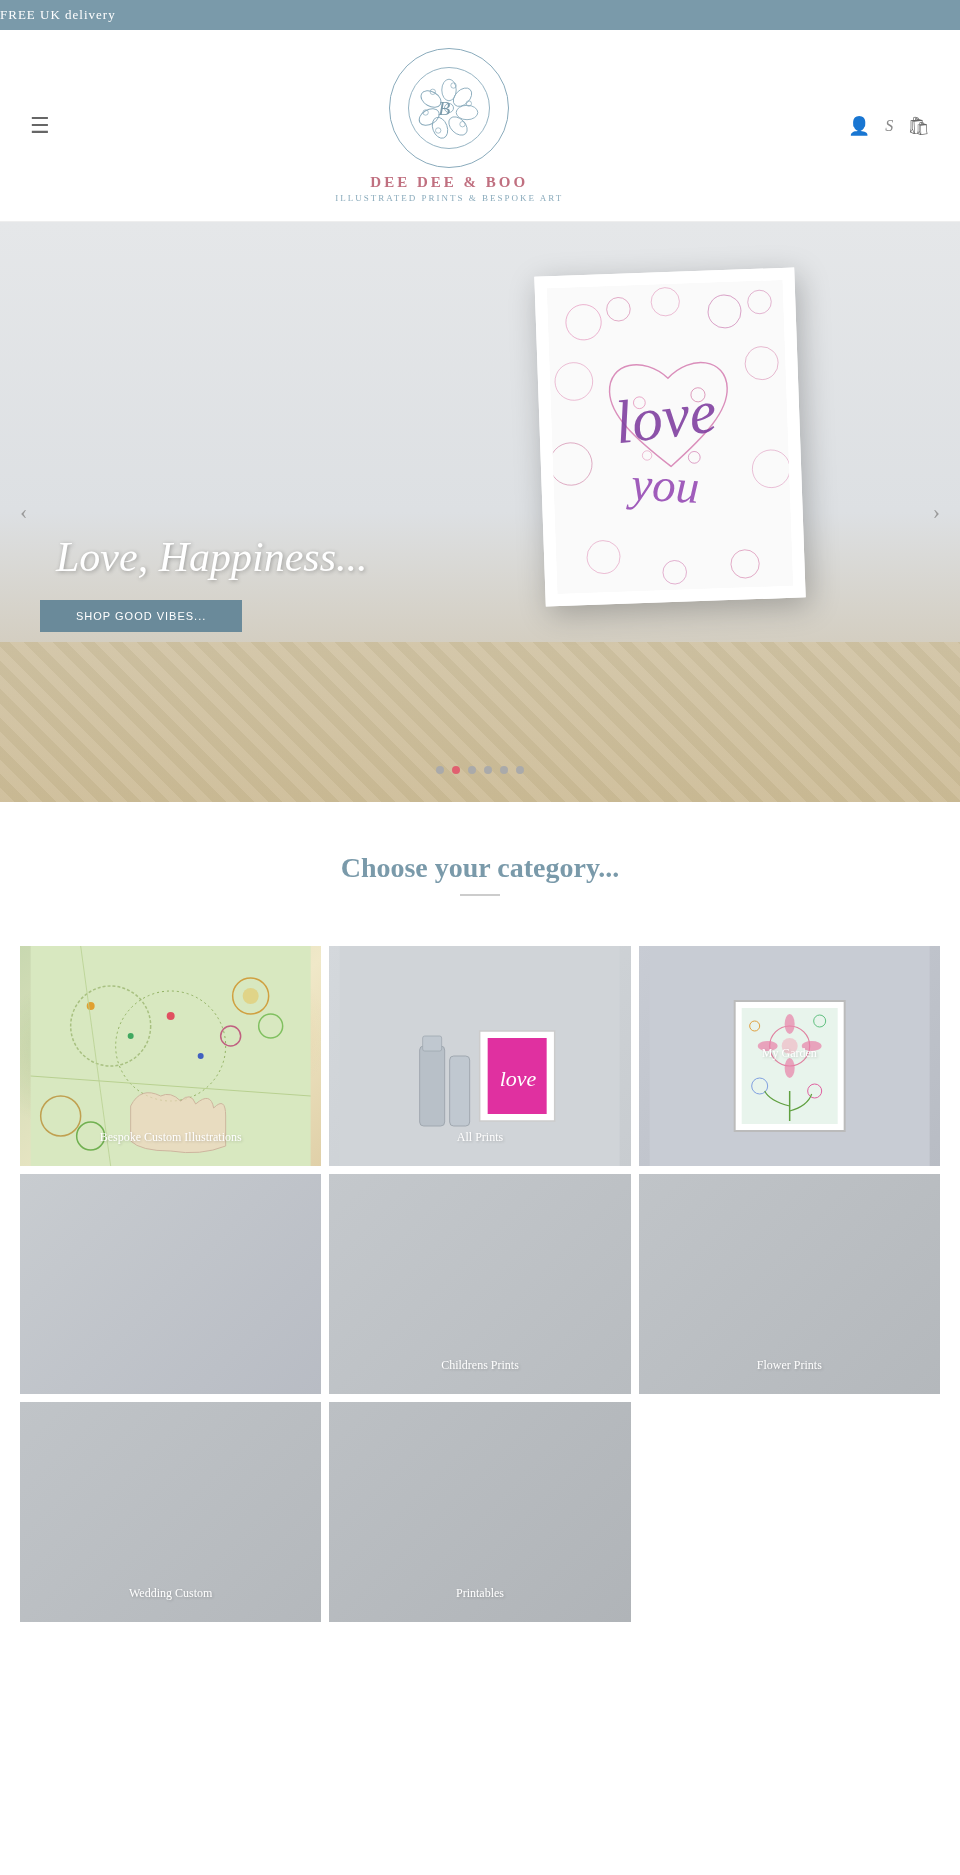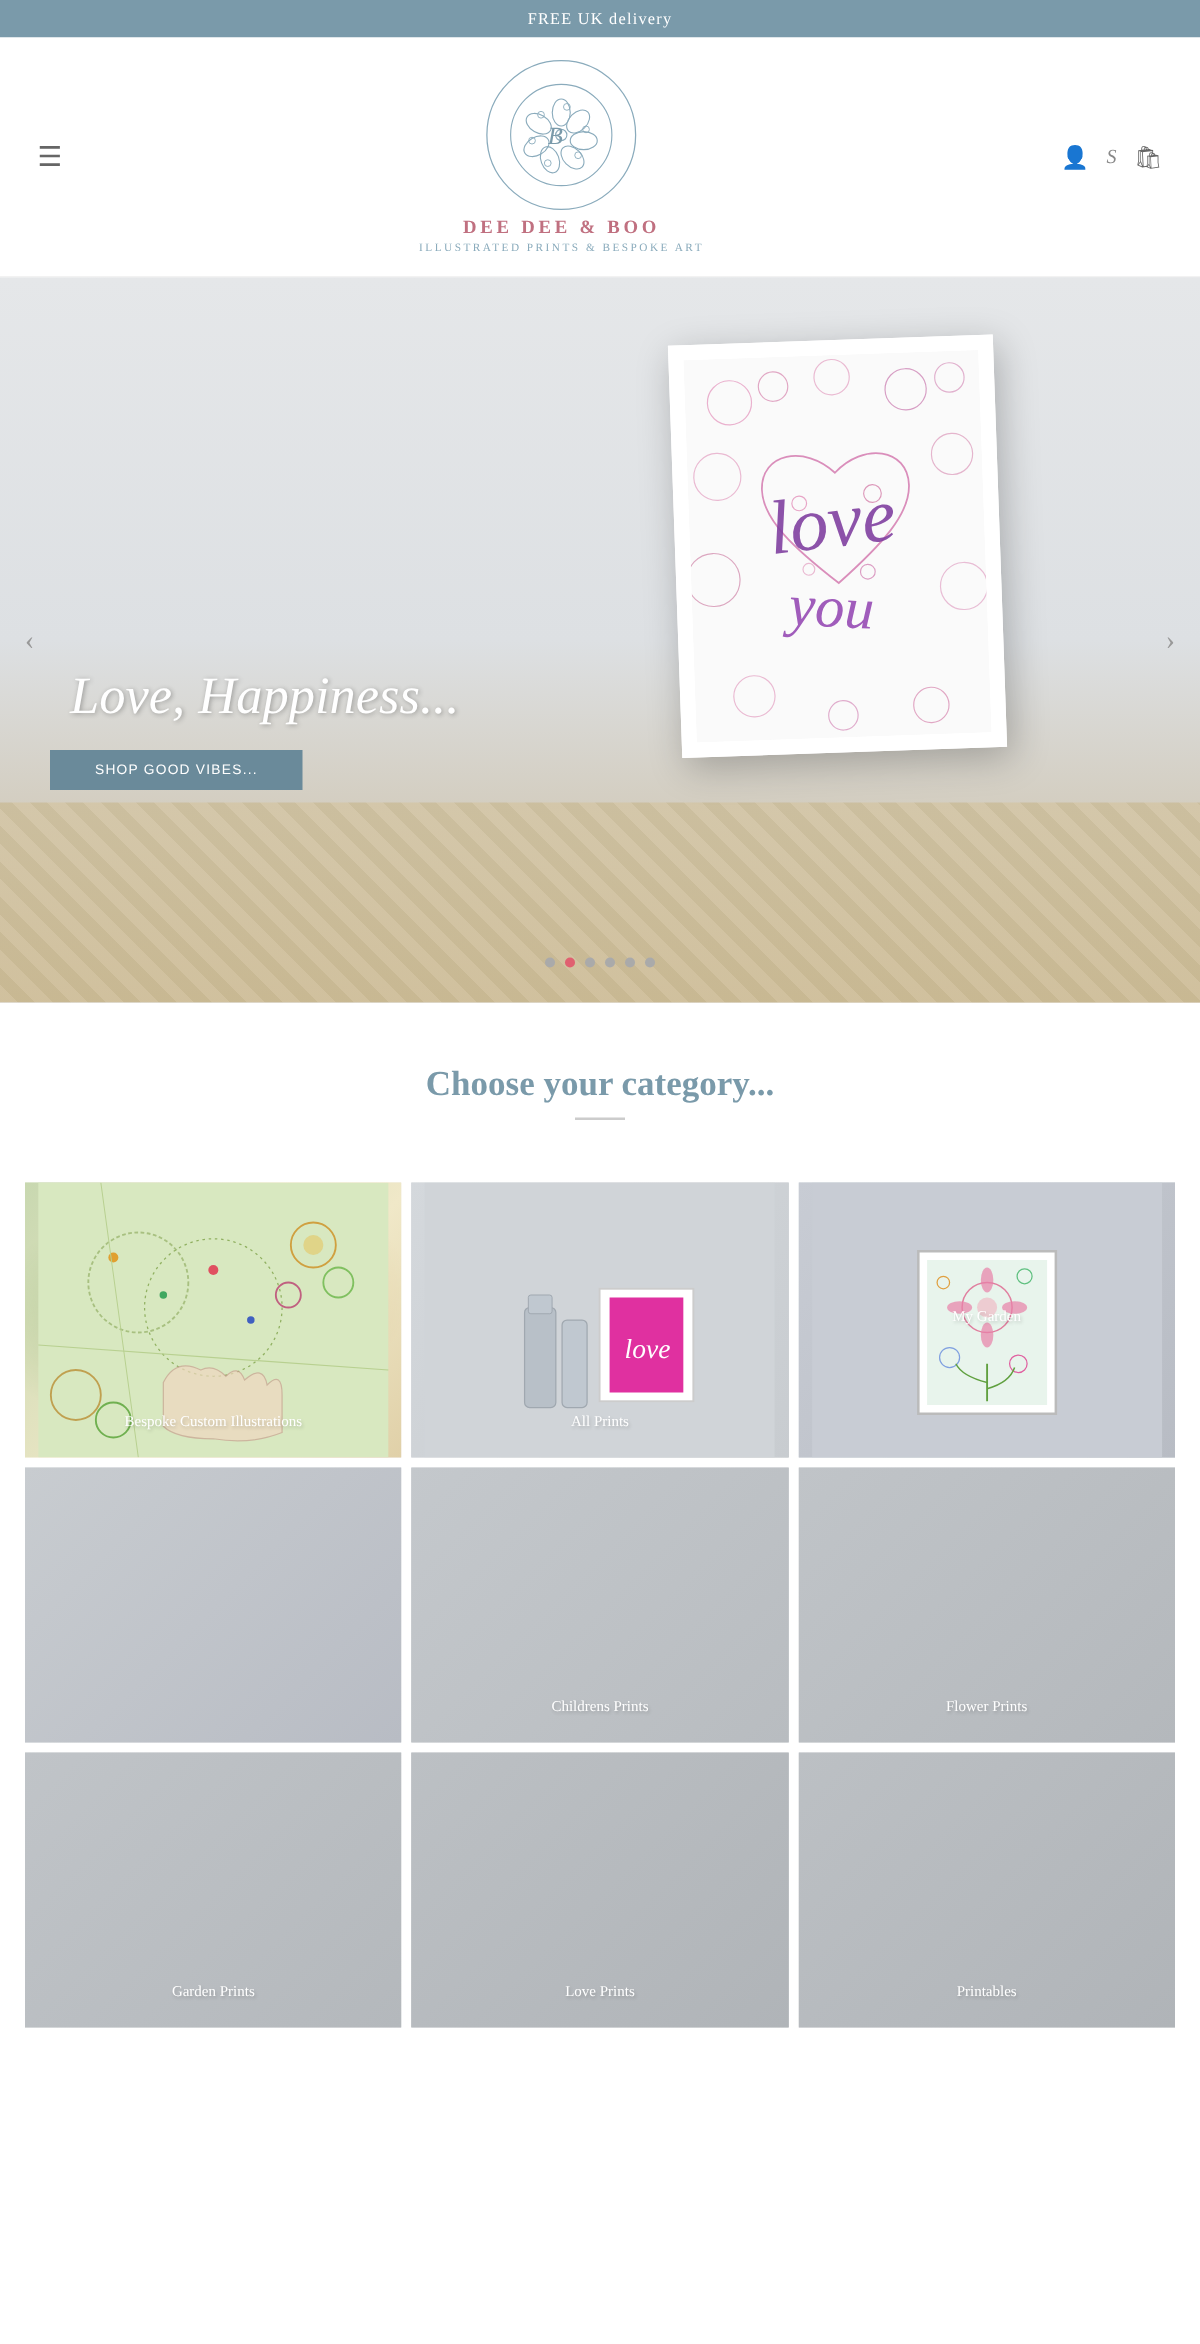--- a/index.html
+++ b/index.html
@@ -2,21 +2,21 @@
 <html><head>
   <meta charset="utf-8">
   <style>
     * { margin: 0; padding: 0; box-sizing: border-box; }
     body { font-family: Georgia, serif; background: #fff; width: 960px; }
 
     
     .top-bar {
       background: #7a9aaa;
       color: #fff;
-      text-align: center;
+      text-align: left;
       font-size: 13px;
       padding: 7px 0;
       letter-spacing: 1px;
     }
 
     
     .header {
       display: flex;
       align-items: center;
       justify-content: space-between;
@@ -472,26 +472,22 @@
     <div class="grid-item-label">Childrens Prints</div>
   </div>
 
   <div class="grid-item item-flower">
     <div style="position:absolute;inset:0;background:linear-gradient(135deg,#c0c4c8 0%,#b4b8bc 100%);"></div>
     <div class="grid-item-label">Flower Prints</div>
   </div>
 
   <div class="grid-item item-wedding">
     <div style="position:absolute;inset:0;background:linear-gradient(135deg,#c0c4c8 0%,#b4b8bc 100%);"></div>
-    <div class="grid-item-label">Garden Prints</div>
-  </div>
-
-  <div class="grid-item item-love">
-    <div style="position:absolute;inset:0;background:linear-gradient(135deg,#bcc0c4 0%,#b0b4b8 100%);"></div>
-    <div class="grid-item-label">Love Prints</div>
-  </div>
+    <div class="grid-item-label">Wedding Custom</div>
+  </div>
+
 
   <div class="grid-item item-printables">
     <div style="position:absolute;inset:0;background:linear-gradient(135deg,#bcc0c4 0%,#b0b4b8 100%);"></div>
     <div class="grid-item-label">Printables</div>
   </div>
 
 </div>
 
 </body></html>

